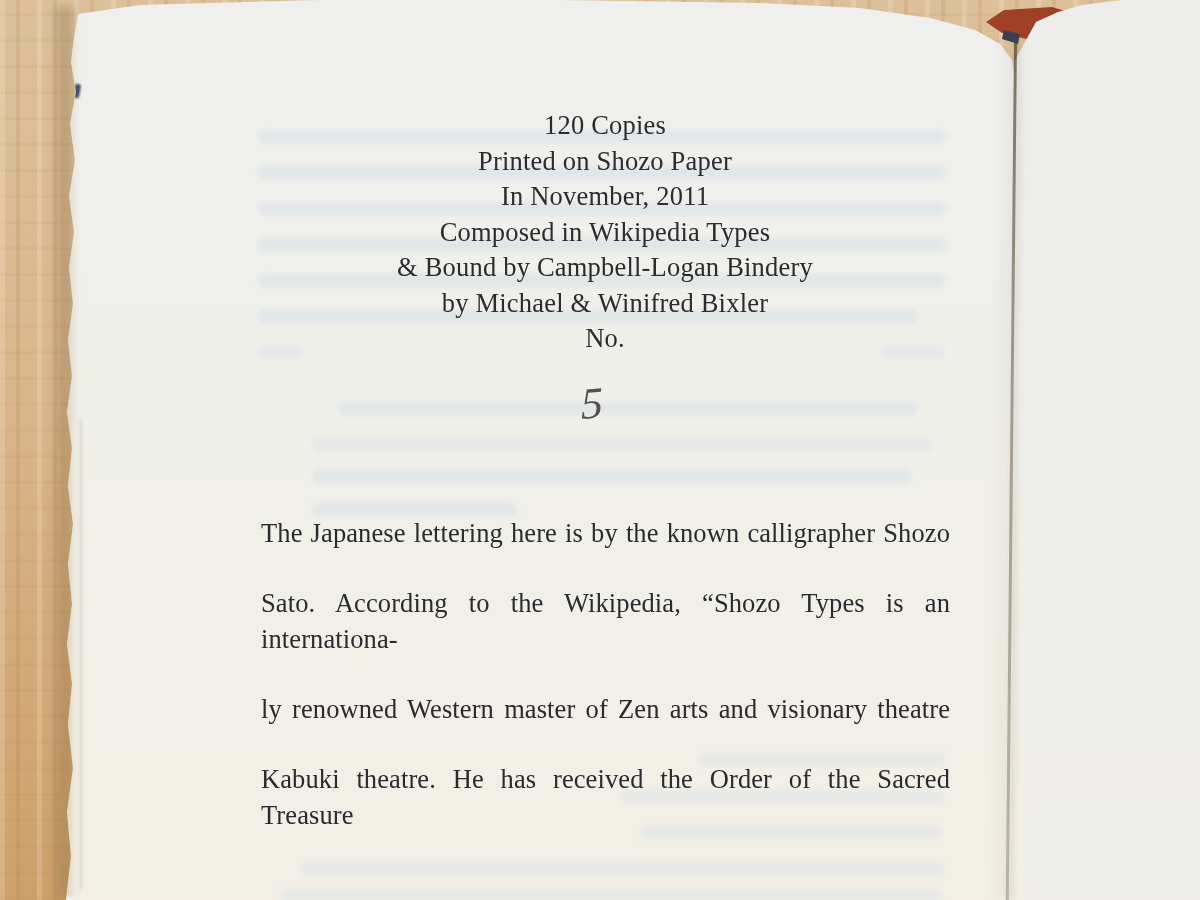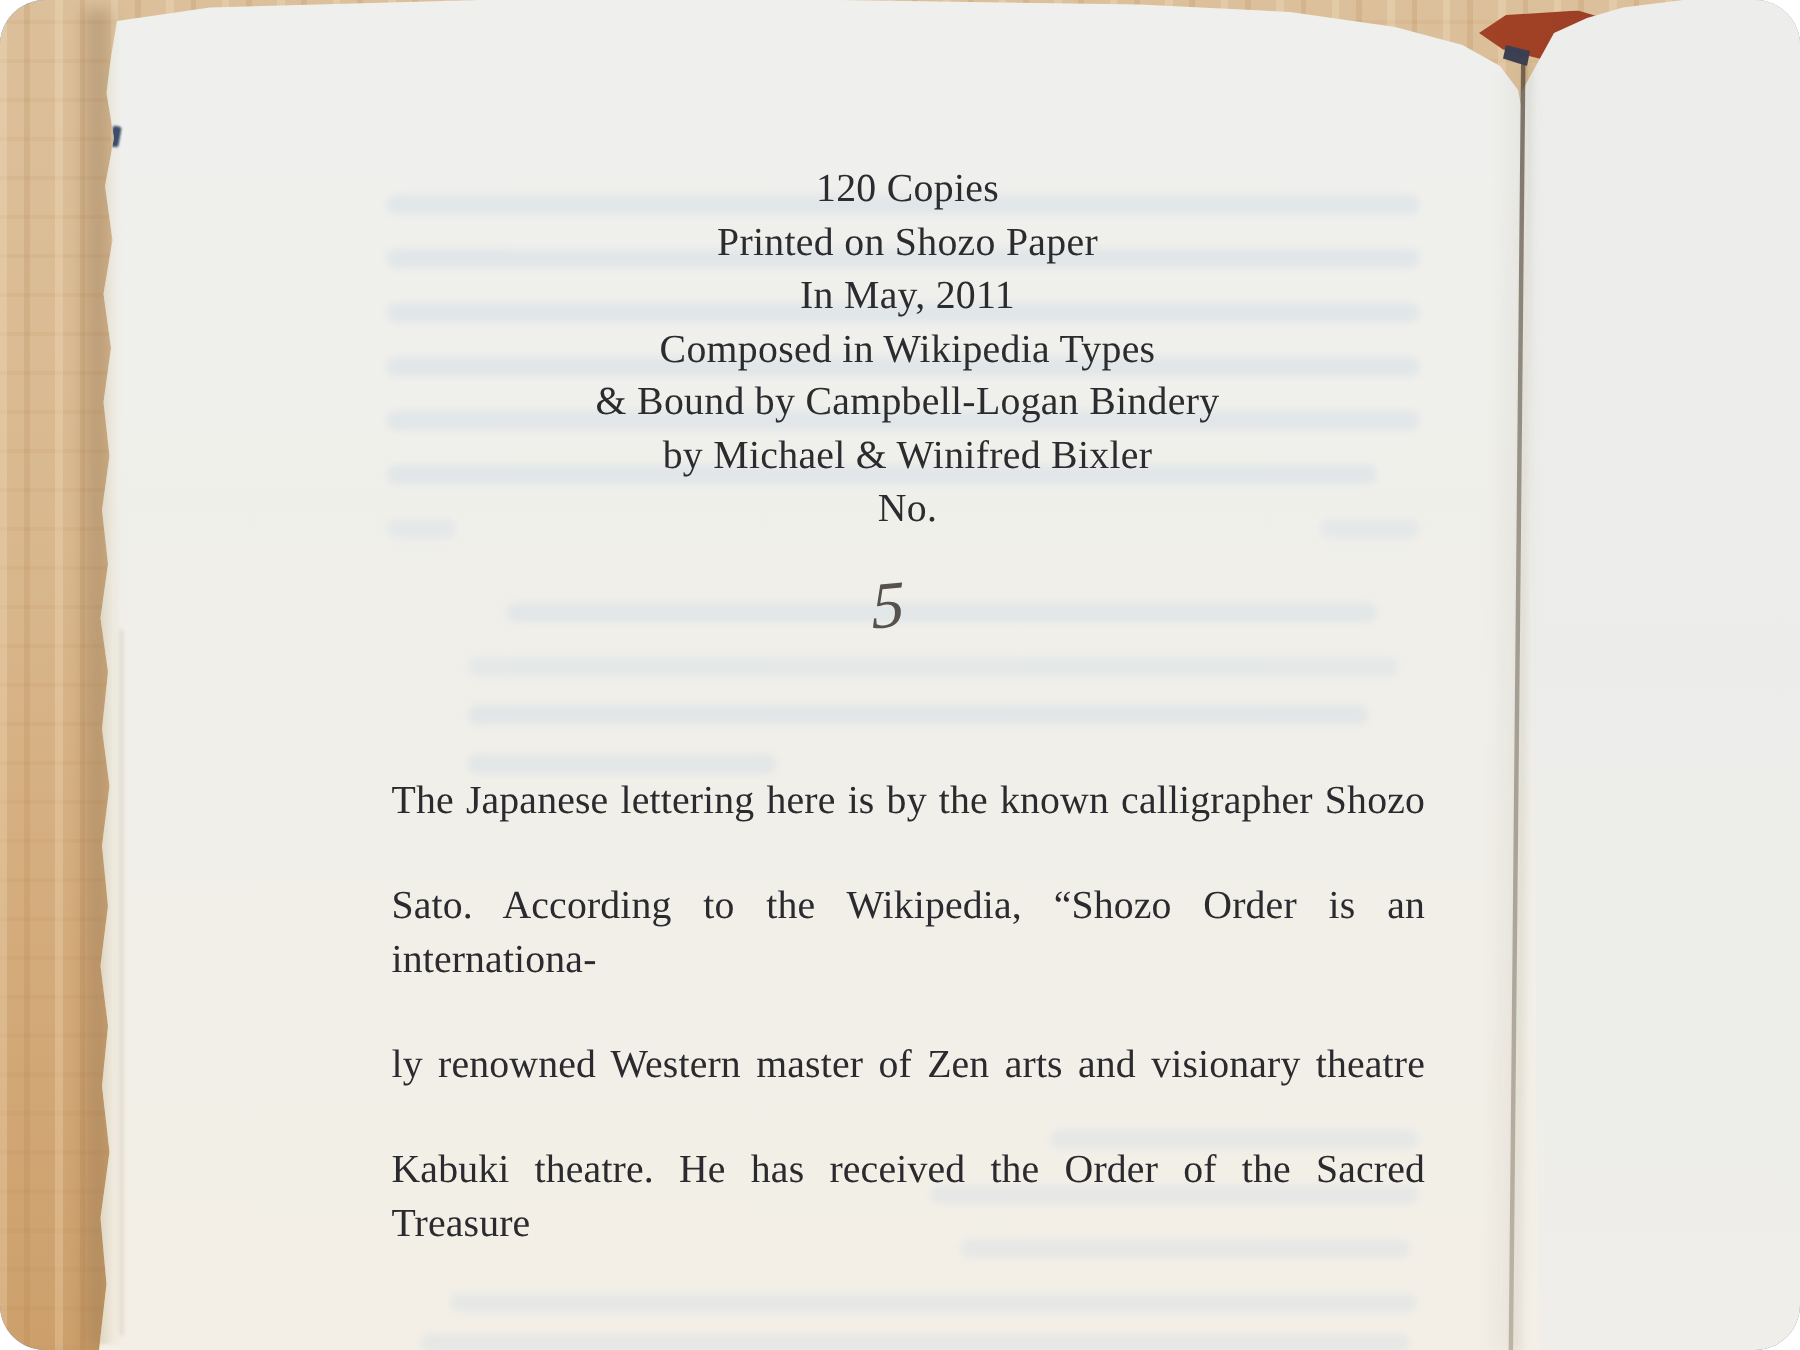--- a/index.html
+++ b/index.html
@@ -9,21 +9,20 @@
     height: 900px;
     overflow: hidden;
     font-family: "Liberation Serif", serif;
   }
   .photo {
     position: relative;
     width: 1200px;
     height: 900px;
     overflow: hidden;
     background: #3b82f6;
-    border-radius: 30px;
   }
   
   .wood {
     position: absolute;
     inset: 0;
     background-image:
       repeating-linear-gradient(90deg,
         rgba(255,240,214,0.22) 0 5px,
         rgba(0,0,0,0) 5px 16px,
         rgba(168,118,66,0.16) 16px 20px,
@@ -207,32 +206,32 @@
     <div class="ghost low" style="left:640px; top:826px; width:300px;"></div>
     <div class="ghost low" style="left:300px; top:862px; width:645px;"></div>
     <div class="ghost low" style="left:280px; top:889px; width:660px;"></div>
 
     <div class="deckle-strip"></div>
     <div class="deckle-crease"></div>
 
     <div class="colophon">
       <div>120 Copies</div>
       <div>Printed on Shozo Paper</div>
-      <div>In May, 2011</div>
+      <div>In November, 2011</div>
       <div>Composed in Wikipedia Types</div>
       <div>&amp; Bound by Campbell-Logan Bindery</div>
       <div>by Michael &amp; Winifred Bixler</div>
       <div>No.</div>
     </div>
 
     <div class="edition-number">5</div>
 
     <div class="paragraph">
       <div class="pline">The Japanese lettering here is by the known calligrapher Shozo</div>
-      <div class="pline">Sato. According to the Wikipedia, “Shozo Order is an internationa-</div>
+      <div class="pline">Sato. According to the Wikipedia, “Shozo Types is an internationa-</div>
       <div class="pline">ly renowned Western master of Zen arts and visionary theatre</div>
       <div class="pline">Kabuki theatre. He has received the Order of the Sacred Treasure</div>
 
     </div>
 
     <div class="edge-speck"></div>
   </div>
 
   <div class="gutter-line"></div>
 

